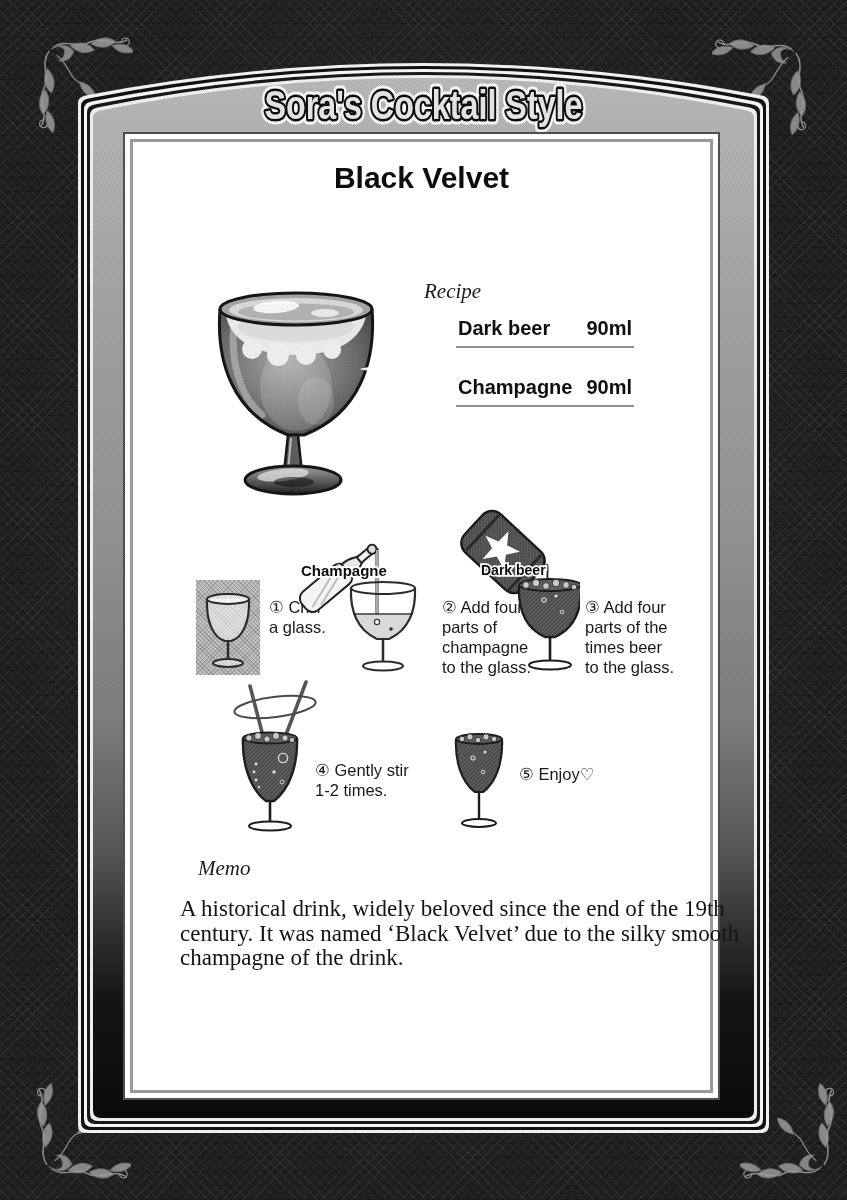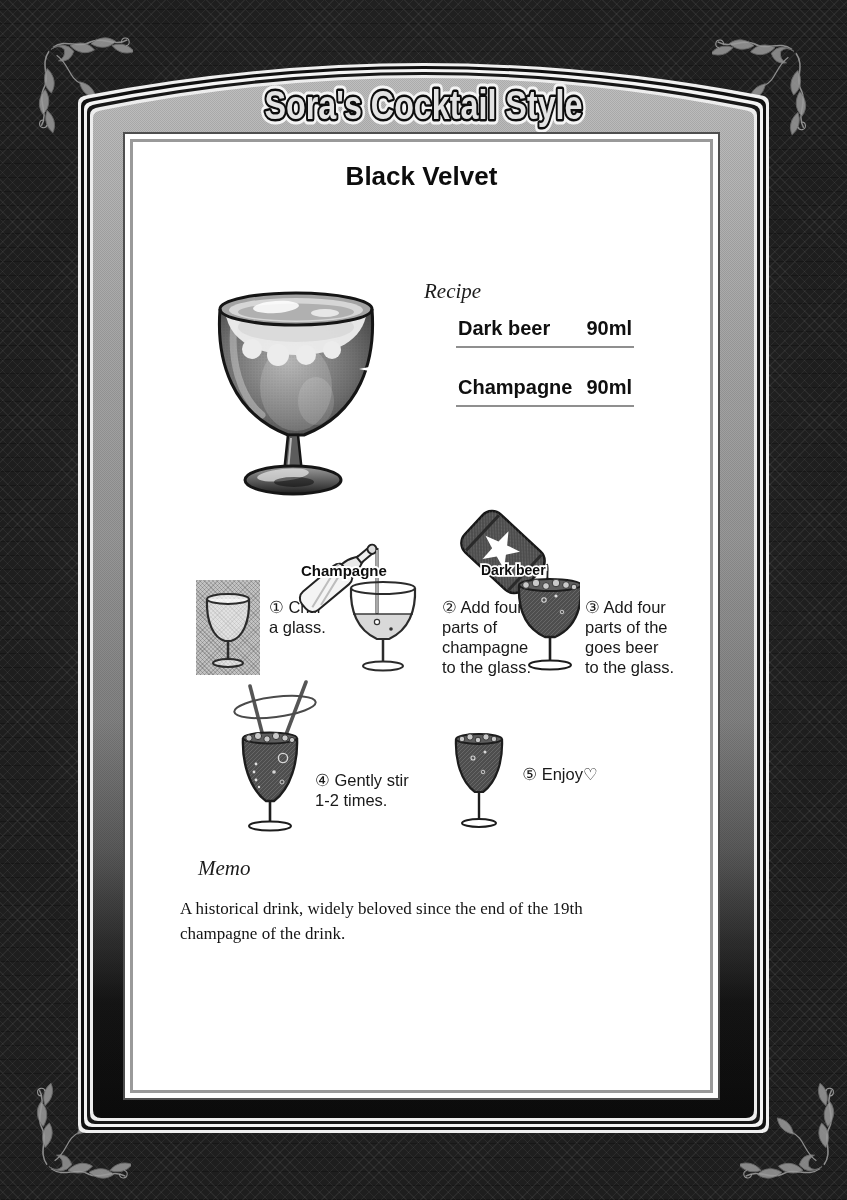--- a/index.html
+++ b/index.html
@@ -26,21 +26,21 @@
   .card {
     position:absolute; left:130px; top:139px; width:583px; height:954px;
     background:#ffffff;
     border:3px solid #9a9a9a;
     box-shadow:0 0 0 5px #ffffff, 0 0 0 7px #4f4f4f;
   }
   .card * { position:absolute; }
 
   .card-title {
     left:0; top:19px; width:100%; text-align:center;
-    font-size:26px; font-weight:bold; color:#0d0d0d; letter-spacing:0px;
+    font-size:30px; font-weight:bold; color:#0d0d0d; letter-spacing:0px;
   }
 
   .recipe-heading, .memo-heading {
     font-family:Liberation Serif, serif; font-style:italic;
     font-size:21px; color:#1c1c1c;
   }
   .recipe-heading { left:291px; top:137px; }
   .memo-heading   { left:65px;  top:714px; }
 
   .ingredient {
@@ -52,42 +52,42 @@
   .ingredient.row0 { top:175px; }
   .ingredient.row1 { top:234px; }
 
   .step-label {
     font-size:16.5px; line-height:20px; color:#191919;
     white-space:pre-line;
   }
   .step1-label { left:136px; top:455px; width:90px; }
   .step2-label { left:309px; top:455px; width:90px; }
   .step3-label { left:452px; top:455px; width:95px; }
-  .step4-label { left:182px; top:618px; width:120px;margin-top:10px; }
-  .step5-label { left:372px; top:622px; width:110px;text-align:center; }
+  .step4-label { left:182px; top:618px; width:120px; }
+  .step5-label { left:386px; top:622px; width:110px; }
 
   .chill-pad {
     left:63px; top:438px; width:64px; height:95px;
     background-color:#c2c2c2;
     background-image:
       repeating-linear-gradient(45deg,  rgba(40,40,40,0.22) 0 1px, rgba(0,0,0,0) 1px 3px),
       repeating-linear-gradient(-45deg, rgba(40,40,40,0.18) 0 1px, rgba(0,0,0,0) 1px 3px);
   }
   .chill-pad svg { position:absolute; left:1px; top:5px; }
 
   .hero-glass  { left:63px;  top:127px; }
   .step2-art   { left:160px; top:360px; }
   .step3-art   { left:325px; top:358px; }
   .step4-art   { left:93px;  top:538px; }
   .step5-art   { left:316px; top:588px; }
 
   .memo-text {
     left:47px; top:755px; width:515px;
     font-family:"Liberation Serif", serif;
-    font-size:17px; line-height:24.5px; color:#141414;
+    font-size:23px; line-height:24.5px; color:#141414;
   }
   .memo-text div { position:static; white-space:nowrap; }
 </style>
 </head>
 <body>
 
 <svg class="flourish tl" viewBox="0 0 110 110">
   <g fill="none" stroke="#a8a8a8" stroke-width="1.6" opacity="0.8">
     <path d="M26,22 C40,12 52,24 66,16 C78,10 90,22 104,14"></path>
     <path d="M22,26 C12,40 24,52 16,66 C10,78 22,90 14,104"></path>
@@ -336,21 +336,21 @@
     <path d="M61,85 C60,108 67,128 87,137 L97,137 C117,128 124,108 123,85" fill="none" stroke="#1d1d1d" stroke-width="2.4"></path>
     <circle cx="86" cy="100" r="2.2" fill="none" stroke="#dddddd" stroke-width="1.1"></circle>
     <circle cx="98" cy="96" r="1.6" fill="#dddddd"></circle>
     <circle cx="104" cy="112" r="1.8" fill="none" stroke="#cccccc" stroke-width="1"></circle>
     <path d="M92,137 L92,161" stroke="#1d1d1d" stroke-width="2.6"></path>
     <ellipse cx="92" cy="165" rx="21" ry="4.5" fill="#ffffff" stroke="#1d1d1d" stroke-width="2"></ellipse>
     <text x="23" y="75" font-family="Liberation Sans, sans-serif" font-weight="bold" font-size="14" paint-order="stroke" stroke="#ffffff" stroke-width="3.5" fill="#0d0d0d">Dark beer</text>
   </svg>
   <div class="step-label step3-label">③ Add four
 parts of the
-goes beer
+times beer
 to the glass.</div>
 
   <svg class="step4-art" width="100" height="155" viewBox="0 0 100 155">
     <defs>
       <pattern id="h4" width="4" height="4" patternUnits="userSpaceOnUse">
         <path d="M0,4 L4,0" stroke="rgba(255,255,255,0.14)" stroke-width="1"></path>
       </pattern>
     </defs>
     <path d="M24,6 L38,60" stroke="#555555" stroke-width="3.6" stroke-linecap="round"></path>
     <path d="M80,2 L53,73" stroke="#555555" stroke-width="3.6" stroke-linecap="round"></path>
@@ -404,16 +404,17 @@
     <circle cx="36" cy="22" r="1.5" fill="#d8d8d8"></circle>
     <circle cx="34" cy="42" r="1.8" fill="none" stroke="#cccccc" stroke-width="1"></circle>
     <path d="M30,62 L30,90" stroke="#1d1d1d" stroke-width="2.4"></path>
     <ellipse cx="30" cy="93" rx="17" ry="4" fill="#ffffff" stroke="#1d1d1d" stroke-width="2"></ellipse>
   </svg>
   <div class="step-label step5-label">⑤ Enjoy♡</div>
 
   <div class="memo-heading">Memo</div>
   <div class="memo-text">
     <div>A historical drink, widely beloved since the end of the 19th</div>
+    <div>century.  It was named ‘Black Velvet’ due to the silky smooth</div>
     <div>champagne of the drink.</div>
   </div>
 
 </div>
 
 </body></html>

